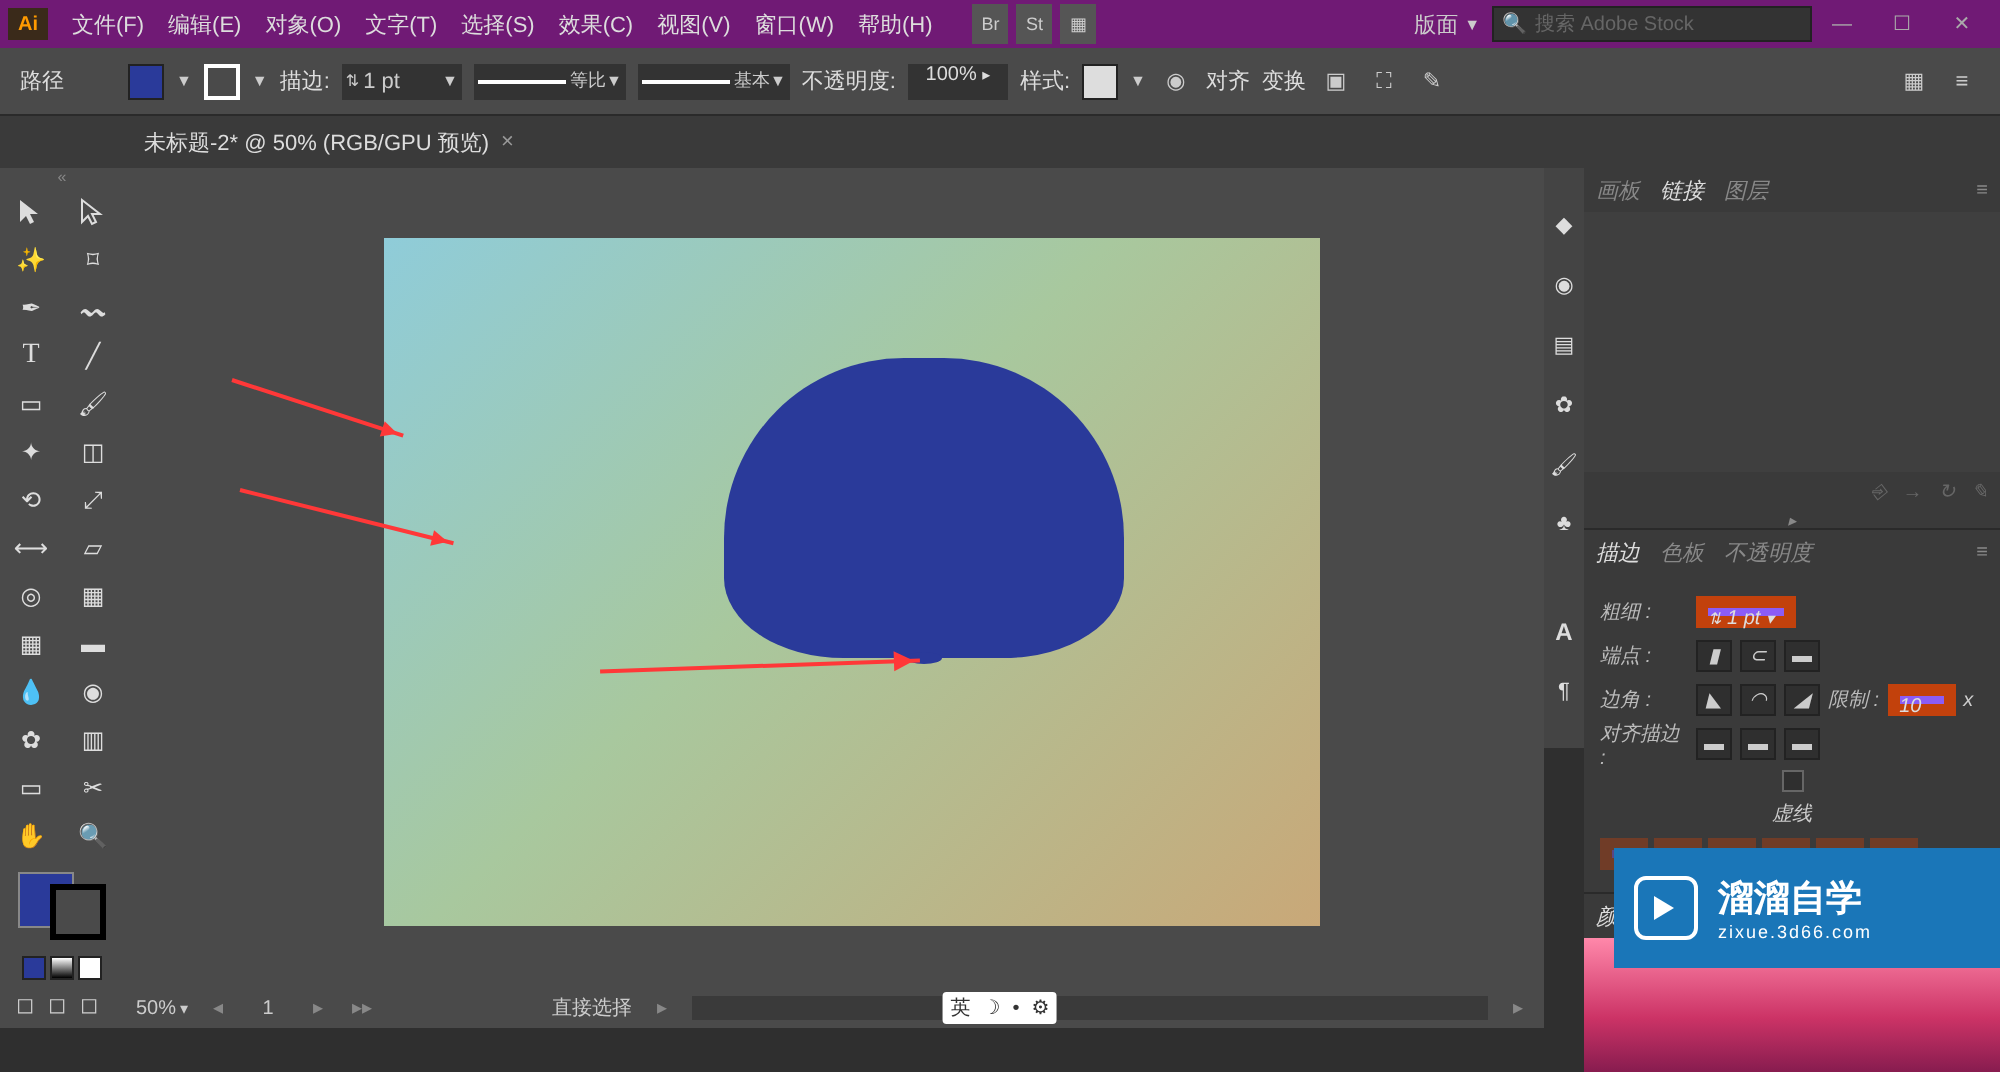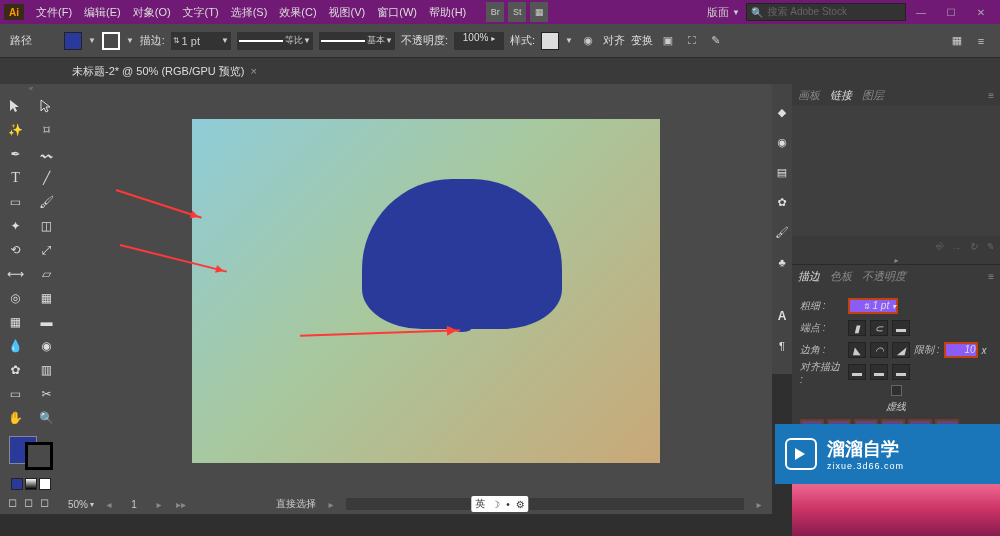--- a/index.html
+++ b/index.html
@@ -71,38 +71,38 @@
   .panel-tabs .tab { color:#888; cursor:pointer;}
   .panel-tabs .tab.active { color:#ddd;}
   .panel-tabs .menu-ico { margin-left:auto; color:#888; font-size:10px;}
   .panel-body { padding: 6px 8px; font-size:10px;}
   .panel-body.empty { height:130px; background:#3f3f3f;}
   .panel-footer { height:20px; display:flex; align-items:center; justify-content:flex-end; gap:8px; padding:0 6px; background:#3a3a3a;}
   .panel-footer span{ color:#666; font-size:10px;}
   
   .stroke-panel .row { display:flex; align-items:center; gap:4px; margin:4px 0; height:18px;}
   .stroke-panel .row .lbl { width:44px; text-align:left; color:#bbb;}
-  .mini-input { width:50px; height:16px; background:#8b5cf6; color:#ddd; text-align:right; font-size:10px; border:2px solid #c2410c;}
+  .mini-input { width:50px; height:16px; background:#8b5cf6; color:#ddd; text-align:left; font-size:10px; border:6px solid #c2410c;}
   .cap-btn { width:18px; height:16px; background:#2f2f2f; border:1px solid #222; display:flex;align-items:center;justify-content:center;}
   .checkbox-row{ display:flex; align-items:center; gap:4px; margin:4px 0;flex-direction:column;}
   .cb { width:11px; height:11px; border:1px solid #666; background:#2f2f2f;}
 
   .color-panel { padding:0;}
   .color-spectrum { height:80px; background: linear-gradient(to bottom, #f8a 0%, #c36 50%, #614 100%); position:relative;}
   .color-label { position:absolute; top:4px; right:6px; font-size:10px; color:#fff;}
 
   
   .bottombar { position:absolute; left:62px; right:228px; bottom:0; height:20px; background:#4a4a4a; display:flex; align-items:center; padding:0 6px; gap:8px; font-size:10px; color:#ccc;}
   .bottombar .zoom { display:flex; align-items:center; gap:2px;}
   .scrollbar-h { flex:1; height:12px; background:#3a3a3a; display:flex; align-items:center;}
   .sb-btn { width:14px; height:12px; display:flex; align-items:center; justify-content:center; color:#888;}
   .center-toggle { position:absolute; left:50%; transform:translateX(-50%); bottom:2px; height:16px; background:#fff; display:flex; align-items:center; padding:0 4px; gap:6px; border-radius:2px; color:#333; font-size:10px;}
 
   
-  .watermark { position:absolute; right:0; bottom:30px; width:225px; height:60px; background:#1a76b8; display:flex; align-items:center; gap:10px; padding:18px 10px; color:#fff;}
+  .watermark { position:absolute; right:0; bottom:30px; width:193px; height:60px; background:#1a76b8; display:flex; align-items:center; gap:10px; padding:18px 10px; color:#fff;}
   .watermark .play { width:32px; height:32px; border:2px solid #fff; border-radius:6px; display:flex;align-items:center;justify-content:center;}
   .watermark .play::after{content:'';border:6px solid transparent; border-left:10px solid #fff; margin-left:4px;}
   .watermark .text{ display:flex; flex-direction:column;}
   .watermark .big{ font-size:18px; font-weight:bold;}
   .watermark .small{ font-size:9px; letter-spacing:1px;}
 
   .chev { font-size:8px; }
 </style>
 </head>
 <body>

